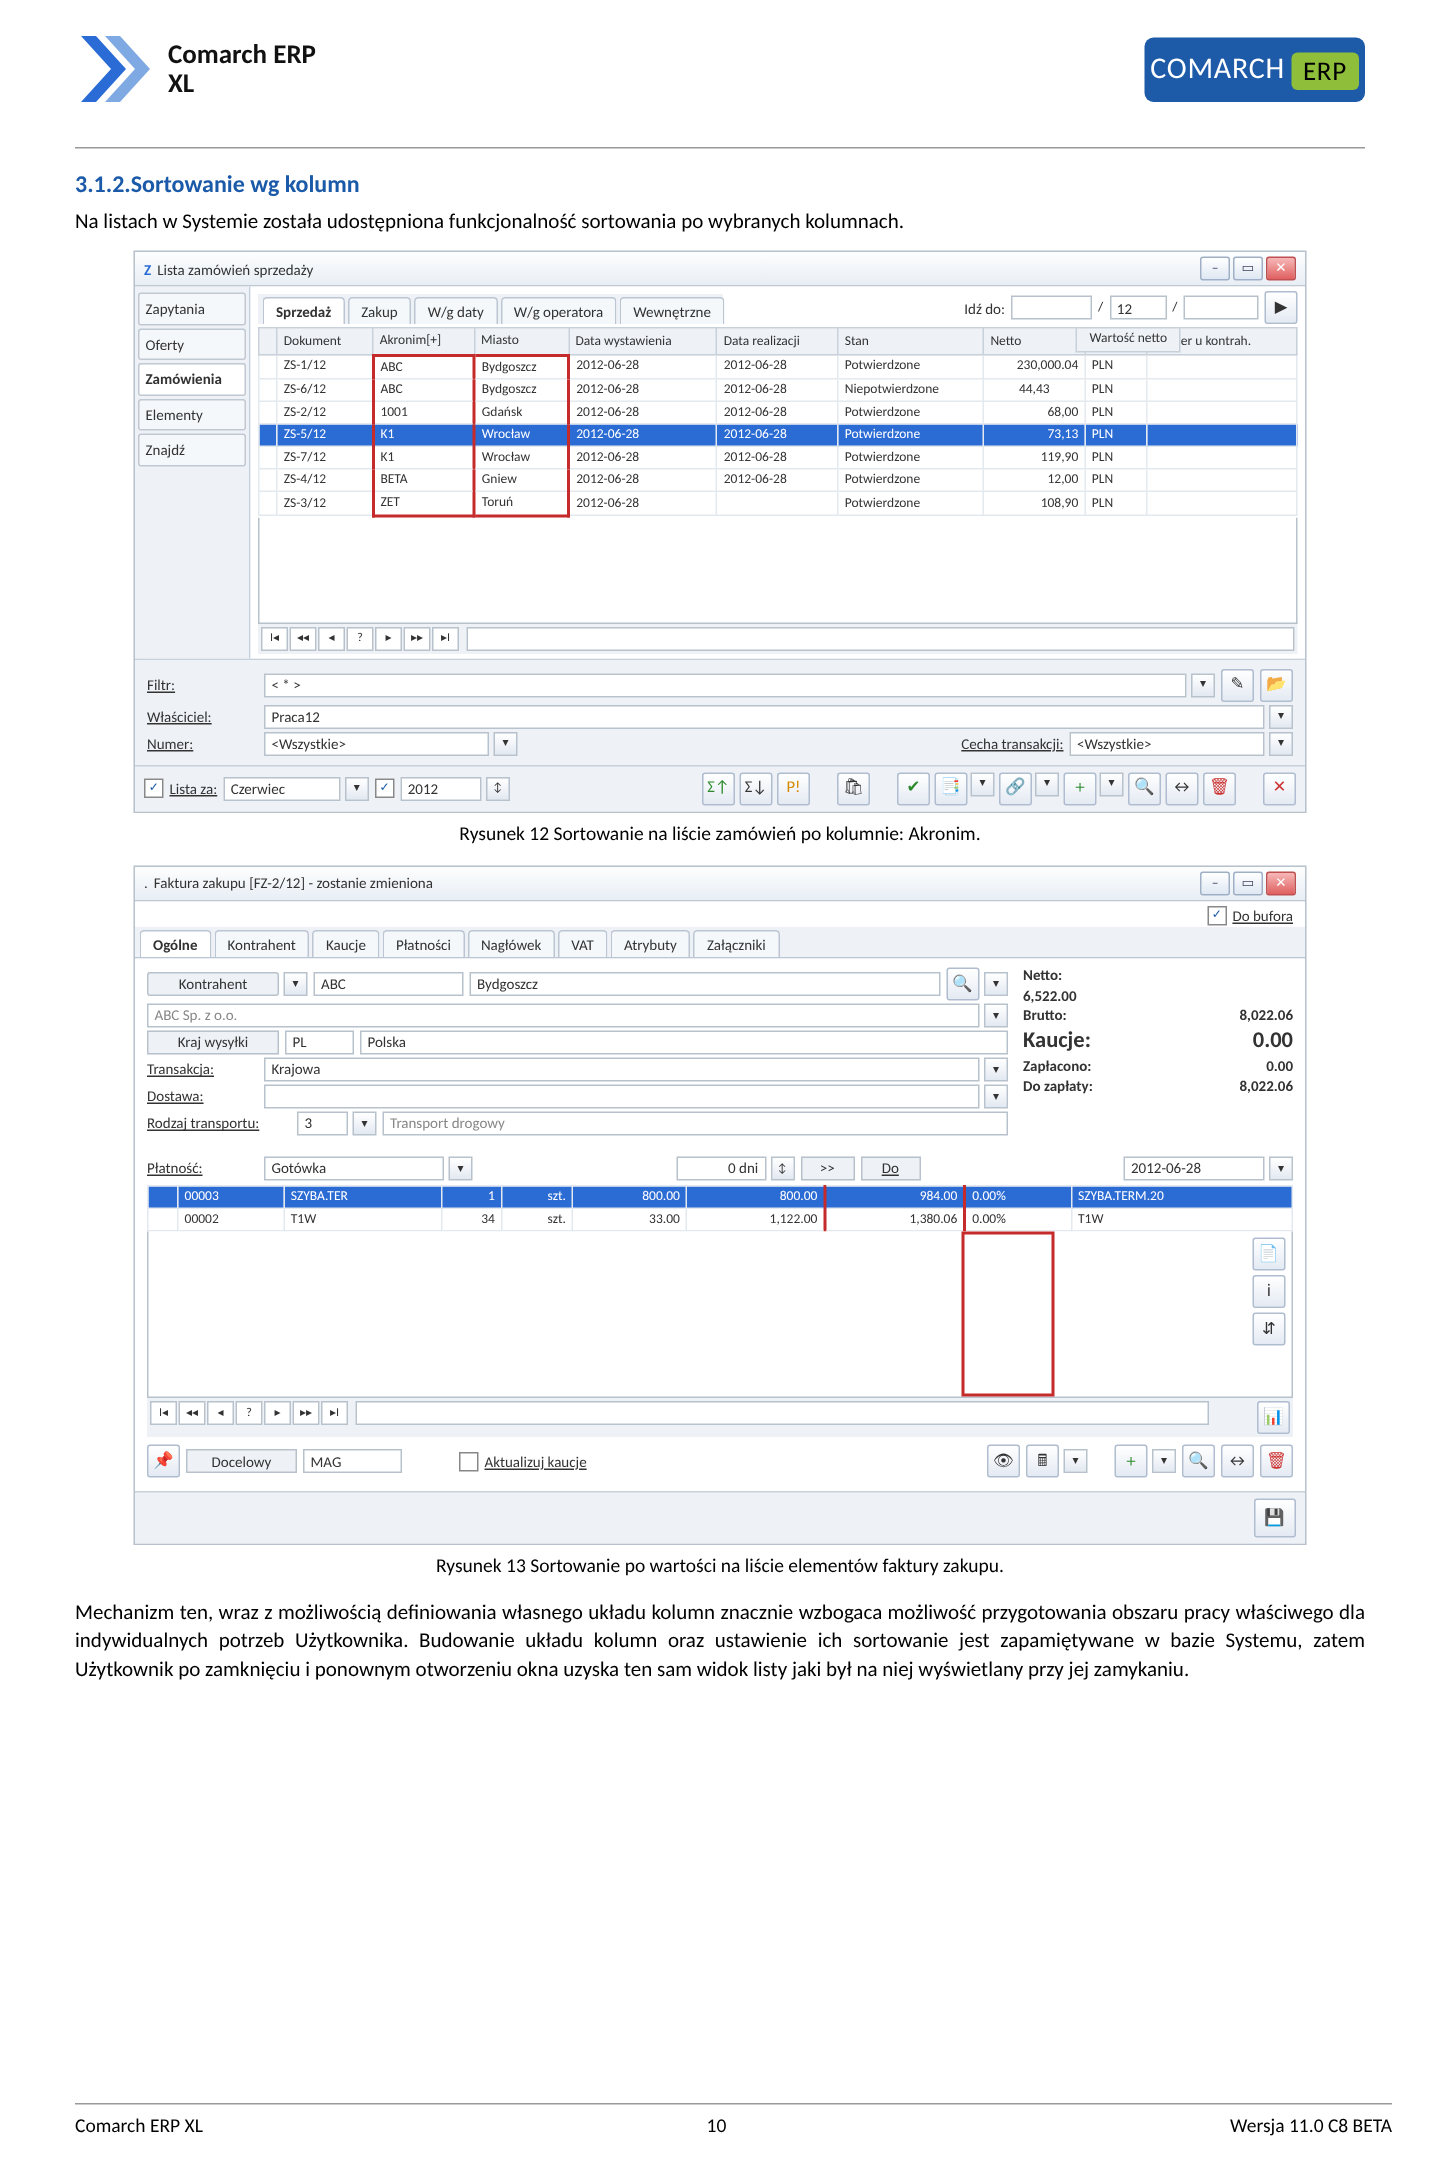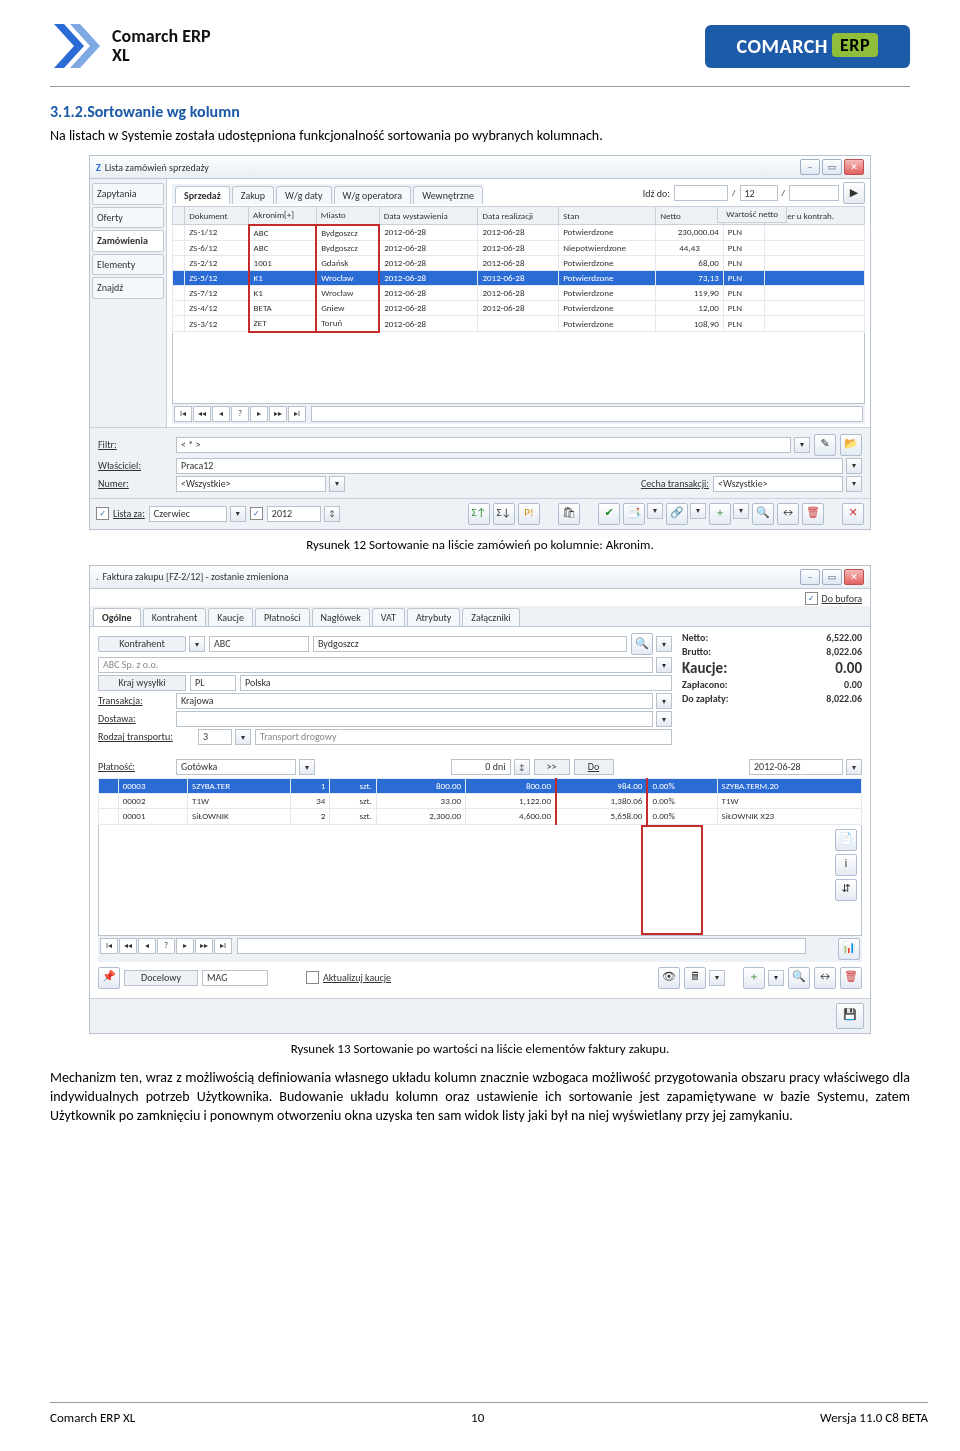--- a/index.html
+++ b/index.html
@@ -1,24 +1,24 @@
 <!DOCTYPE html>
 <html><head>
 <meta charset="utf-8">
 <style>
   body{margin:0;padding:0;background:#fff;font-family:Calibri,Arial,sans-serif;color:#000;font-size:14px;line-height:1.35}
   .page{width:960px;min-height:1451px;margin:0 auto;position:relative;box-sizing:border-box;padding:20px 50px 60px 50px}
   
-  .hdr{display:flex;justify-content:space-between;align-items:center;margin-bottom:14px}
+  .hdr{display:flex;justify-content:space-between;align-items:center;margin-bottom:26px}
   .hdr-left{display:flex;align-items:center;gap:10px}
   .logo-xl{width:52px;height:52px;position:relative}
   .logo-xl svg{display:block}
   .logo-xl-txt{font-weight:700;font-size:18px;line-height:1.05;color:#111}
   .logo-xl-txt .sub{display:block;font-size:18px}
-  .hdr-right{background:#1d5aa8;color:#fff;border-radius:6px;padding:8px 32px;display:flex;align-items:flex-start;gap:4px;font-weight:700;font-size:20px;letter-spacing:.5px}
+  .hdr-right{background:#1d5aa8;color:#fff;border-radius:6px;padding:8px 4px;display:flex;align-items:flex-end;gap:4px;font-weight:400;font-size:20px;letter-spacing:.5px}
   .erp-chip{background:#8fbf3a;color:#000000;border-radius:4px;padding:0 8px;font-size:18px}
   .rule{border:0;border-top:1px solid #999;margin:6px 0 14px}
   
   h2.sec{color:#1a5aa8;font-size:16px;font-weight:700;margin:6px 0 4px}
   p.body{margin:0 0 10px;text-align:justify}
   .caption{text-align:center;font-size:13px;margin:6px 0 12px}
   
   .shot{border:1px solid #b8c2cc;background:#f4f6f9;margin:6px auto;box-shadow:0 0 0 1px #e0e6ee inset;font-size:10px;color:#333}
   .titlebar{display:flex;align-items:center;background:linear-gradient(#fdfefe,#e8eef5);border-bottom:1px solid #c0c8d2;padding:3px 6px;justify-content:space-between}
   .titlebar .ttxt{display:flex;gap:4px;align-items:center}
@@ -354,21 +354,21 @@
               <span class="dd">▾</span>
             </div>
           <div class="fld">
               <span class="lbl" style="min-width:96px">Rodzaj transportu:</span>
             <span class="inp" style="flex:0 0 24px">3</span>
               <span class="dd">▾</span>
             <span class="inp" style="color:#888">Transport drogowy</span>
             </div>
         </div>
         <div style="flex:0 0 180px" id="f2-totals">
-            <div style="display: flex; justify-content: space-between; font-size: 10px; font-weight: 700;">
+            <div style="display: flex; justify-content: space-between; font-size: 10px; font-weight: 700; flex-direction: column;">
               <span>Netto:</span>
               <span>6,522.00</span>
             </div>
             <div style="display: flex; justify-content: space-between; font-size: 10px; font-weight: 700;">
               <span>Brutto:</span>
               <span>8,022.06</span>
             </div>
             <div style="display: flex; justify-content: space-between; font-size: 15px; font-weight: 700;">
               <span>Kaucje:</span>
               <span>0.00</span>
@@ -418,32 +418,20 @@
                 <td>00002</td>
                 <td>T1W</td>
                 <td style="text-align:right">34</td>
                 <td style="text-align:right">szt.</td>
                 <td style="text-align:right">33.00</td>
                 <td style="text-align:right">1,122.00</td>
                 <td style="border-left:2px solid #c62b2b;border-right:2px solid #c62b2b;text-align:right">1,380.06</td>
                 <td>0.00%</td>
                 <td>T1W</td>
               </tr>
-              <tr>
-                <td></td>
-                <td>00001</td>
-                <td>SiŁOWNIK</td>
-                <td style="text-align:right">2</td>
-                <td style="text-align:right">szt.</td>
-                <td style="text-align:right">2,300.00</td>
-                <td style="text-align:right">4,600.00</td>
-                <td style="border-left:2px solid #c62b2b;border-right:2px solid #c62b2b;text-align:right">5,658.00</td>
-                <td>0.00%</td>
-                <td>SiŁOWNIK X23</td>
-              </tr>
             </tbody>
           </table>
       </div>
       <div style="height:110px;border:1px solid #b8c2cc;border-top:none;background:#fff;position:relative;display:flex">
         <div style="flex:1"></div>
         <div class="redbox" style="width:58px;margin-left:-1px"></div>
         <div style="flex:0 0 158px"></div>
         <div style="position:absolute;right:4px;top:4px;display:flex;flex-direction:column;gap:3px">
           <span class="tbtn">📄</span>
           <span class="tbtn">ℹ</span>

